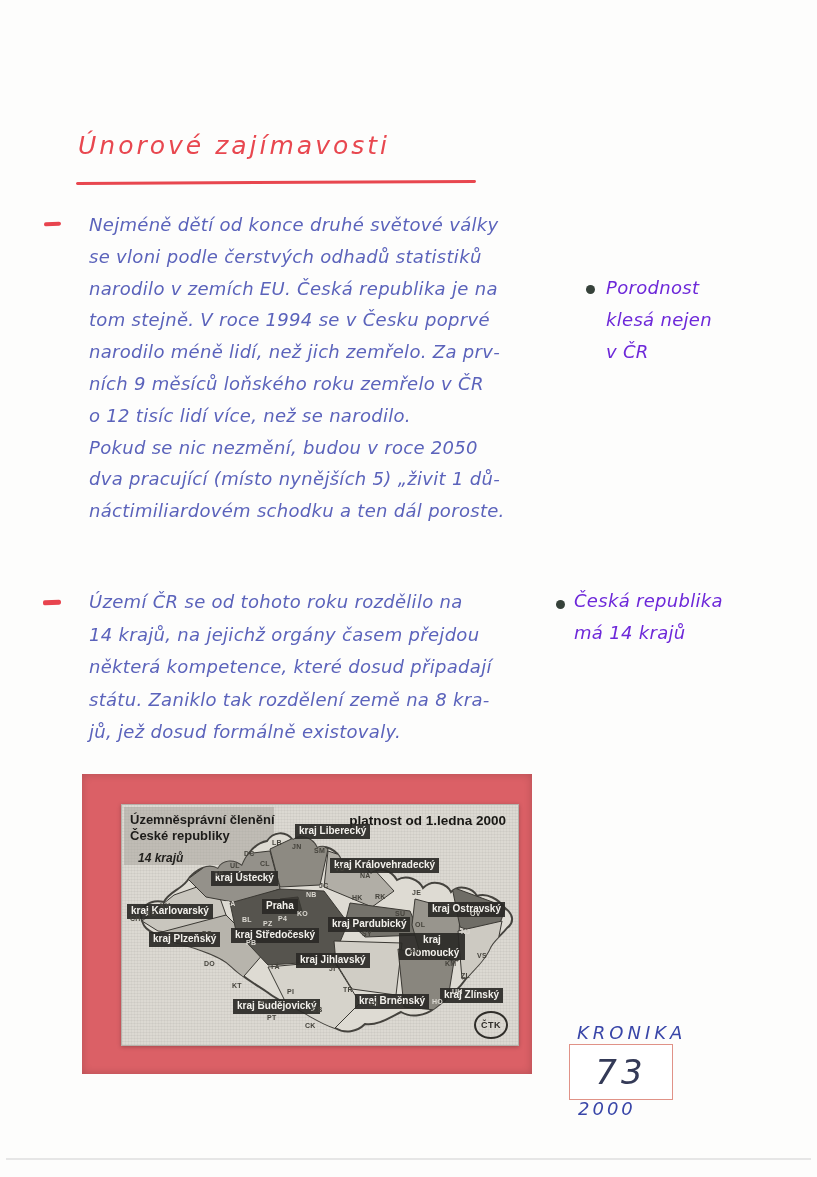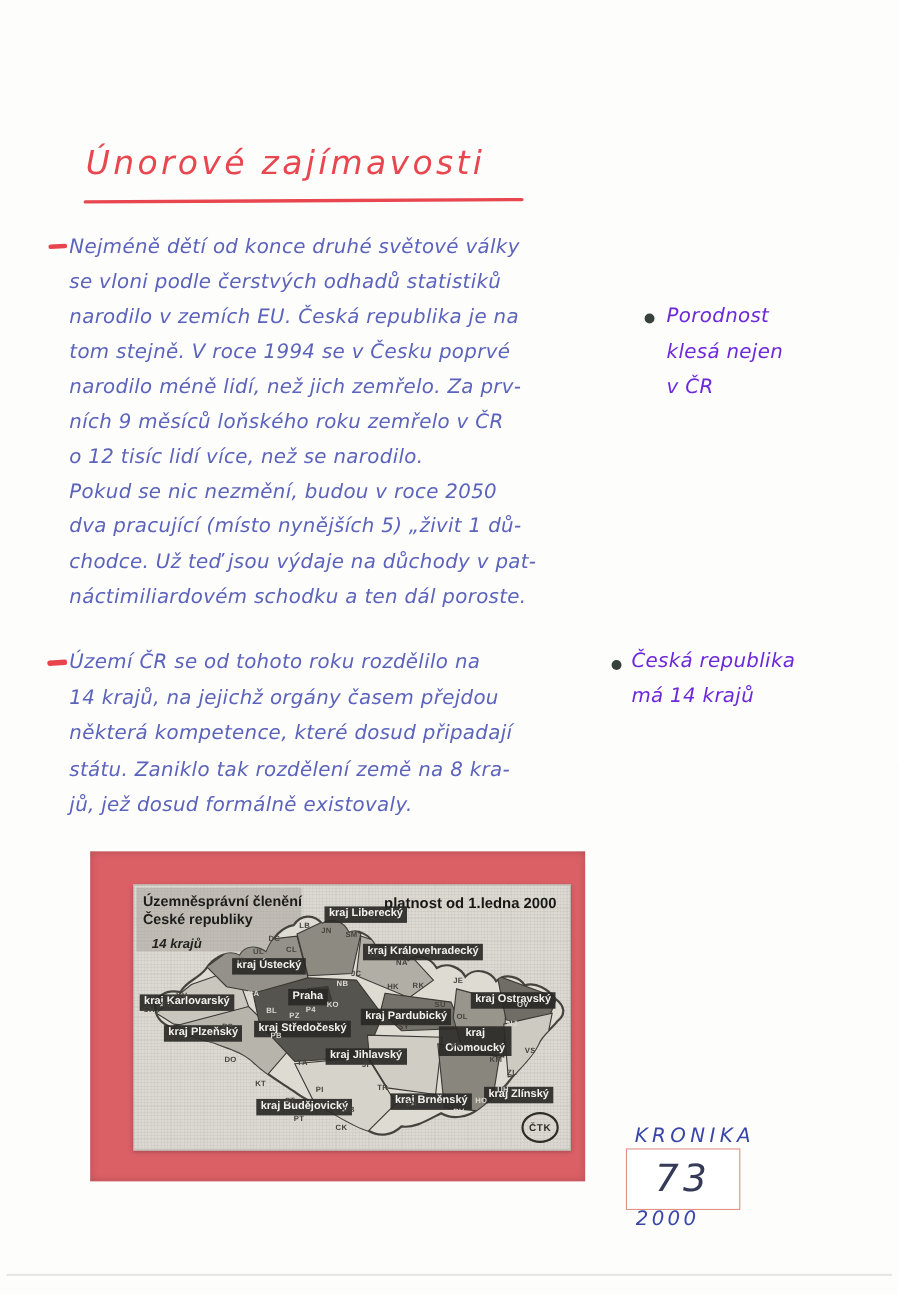--- a/index.html
+++ b/index.html
@@ -1,27 +1,27 @@
 <!DOCTYPE html>
 <html><head>
 <meta charset="utf-8">
 <style>
   html,body{margin:0;padding:0;background:#ffffff;}
   .page{position:relative;width:817px;height:1177px;background:#fdfdfc;overflow:hidden;
         font-family:"DejaVu Sans",sans-serif;}
 
   
-  .title{position:absolute;left:78px;top:131px;font-size:30px;font-style:italic;
+  .title{position:absolute;left:78px;top:131px;font-size:25px;font-style:italic;
          color:#e8474f;letter-spacing:3px;white-space:nowrap;}
   .title-underline{position:absolute;left:76px;top:181px;width:400px;height:3px;
          background:#e8474f;border-radius:2px;transform:rotate(-0.3deg);}
 
   
   .para{position:absolute;color:#5b63bb;font-style:italic;font-size:18px;letter-spacing:.3px;}
-  .para .hw-line{height:31.8px;white-space:nowrap;}
+  .para .hw-line{height:31.8px;white-space:nowrap;margin-left:26px;}
   .para1{left:63px;top:214px;width:510px;}
   .para2{left:63px;top:591px;width:510px;}
   .para2 .hw-line{height:32.5px;}
 
   .dash{position:absolute;background:#e8444e;border-radius:2px;transform:rotate(-3deg);}
   .dash1{left:44px;top:222px;width:17px;height:4px;}
   .dash2{left:43px;top:600px;width:18px;height:5px;}
 
   
   .note{position:absolute;color:#6d28d9;font-style:italic;font-size:18px;letter-spacing:.3px;}
@@ -84,21 +84,20 @@
   <div class="para para1">
     <div class="hw-line">Nejméně dětí od konce druhé světové války</div>
     <div class="hw-line">se vloni podle čerstvých odhadů statistiků</div>
     <div class="hw-line">narodilo v zemích EU. Česká republika je na</div>
     <div class="hw-line">tom stejně. V roce 1994 se v Česku poprvé</div>
     <div class="hw-line">narodilo méně lidí, než jich zemřelo. Za prv-</div>
     <div class="hw-line">ních 9 měsíců loňského roku zemřelo v ČR</div>
     <div class="hw-line">o 12 tisíc lidí více, než se narodilo.</div>
     <div class="hw-line">Pokud se nic nezmění, budou v roce 2050</div>
     <div class="hw-line">dva pracující (místo nynějších 5) „živit 1 dů-</div>
-    <div class="hw-line">chodce. Už teď jsou výdaje na důchody v pat-</div>
     <div class="hw-line">náctimiliardovém schodku a ten dál poroste.</div>
   </div>
 
   <span class="note-dot dot1"></span>
   <div class="note note1">
     <div class="hw-line">Porodnost</div>
     <div class="hw-line">klesá nejen</div>
     <div class="hw-line">v ČR</div>
   </div>
 

